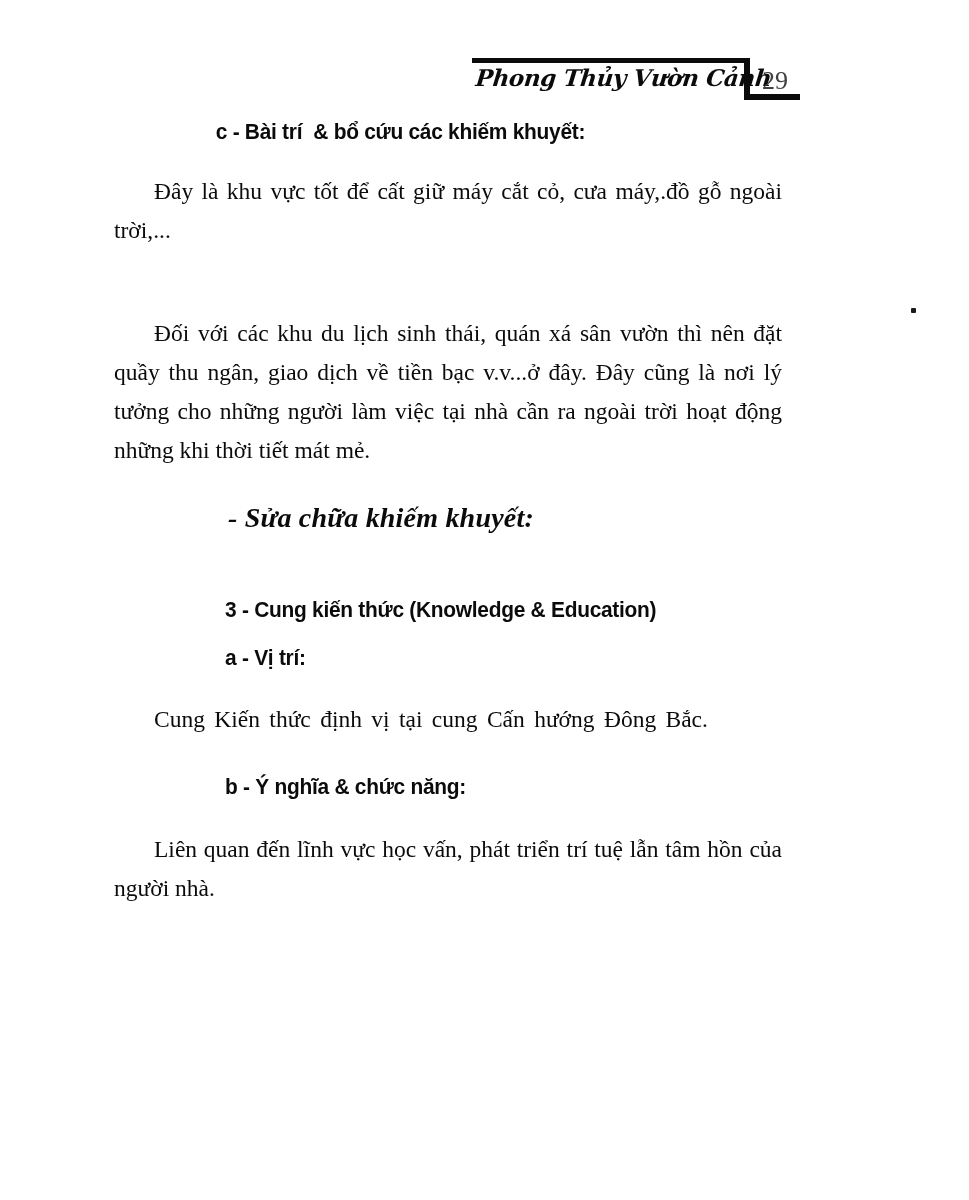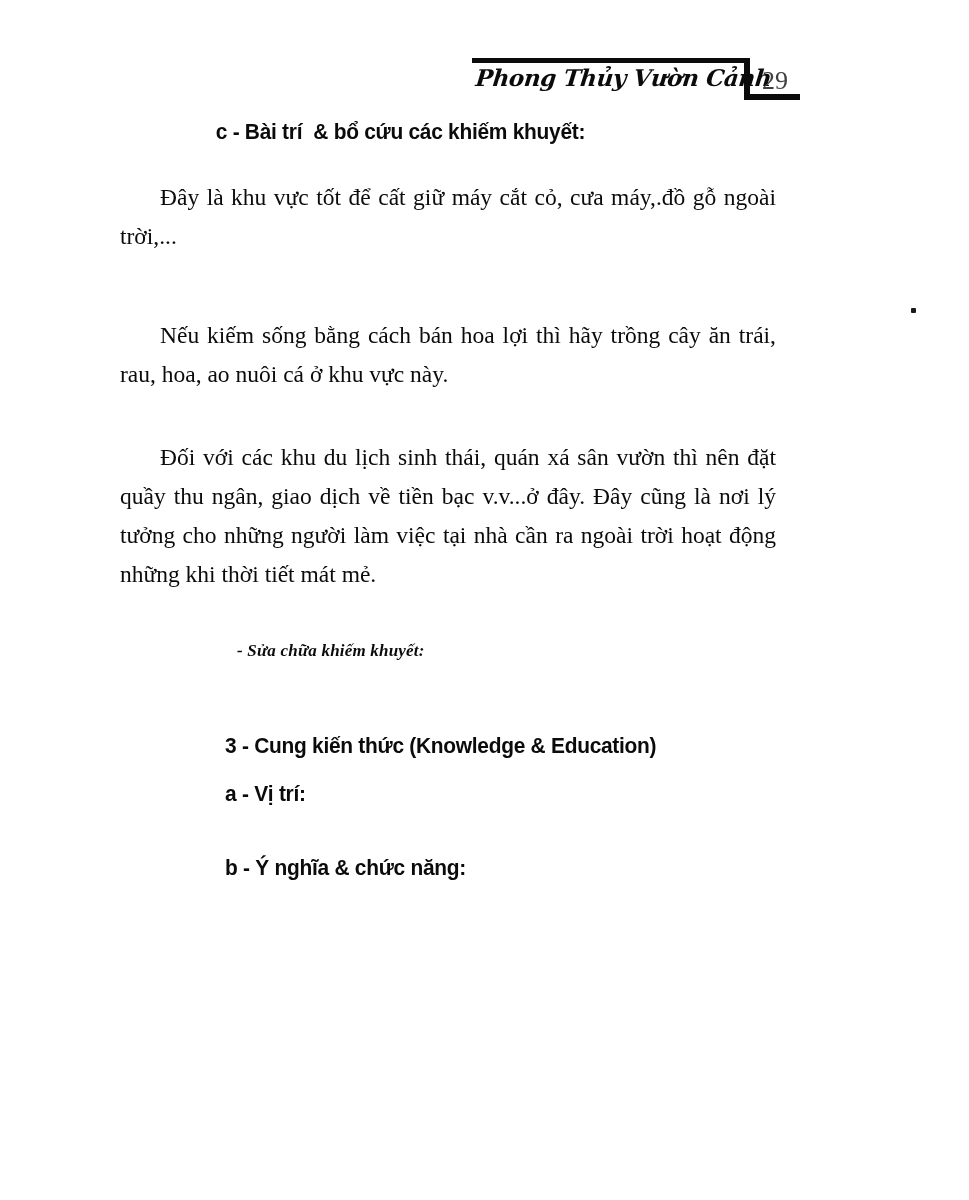--- a/index.html
+++ b/index.html
@@ -100,36 +100,36 @@
   }
   .h-sans.indent-1 { padding-left: 118px; }
   .h-sans.indent-3 { padding-left: 128px; }
   .h-sans.indent-4 { padding-left: 128px; }
 
   
   .h-serif-it {
     font-family: "Liberation Serif", "DejaVu Serif", serif;
     font-weight: bold;
     font-style: italic;
-    font-size: 17px;
+    font-size: 28px;
     letter-spacing: 0.2px;
-    margin: 13px;
+    margin: 4px;
     padding-left: 118px;
     white-space: pre;
     color: #0b0b0b;
   }
 
   
   .para {
     font-family: "Liberation Serif", "DejaVu Serif", serif;
     font-size: 23.5px;
     line-height: 39px;
     text-align: justify;
     text-indent: 40px;
-    margin: 14px;
+    margin: 8px;
     color: #0b0b0b;
     font-weight: 500;
   }
   .para.loose { word-spacing: 3.5px; }
   .sp-16 { height: 16px; }
   .sp-18 { height: 18px; }
   .sp-20 { height: 20px; }
   .sp-22 { height: 22px; }
   .sp-26 { height: 26px; }
 
@@ -162,40 +162,41 @@
   <div class="column">
 
     <div class="h-sans indent-1">c - Bài trí  &amp; bổ cứu các khiếm khuyết:</div>
     <div class="sp-18"></div>
 
     <p class="para">Đây là khu vực tốt để cất giữ máy cắt cỏ, cưa máy,.đồ gỗ ngoài trời,...</p>
     <div class="sp-16"></div>
 
     <div class="sp-16"></div>
 
-    <p class="para">Nếu kiếm sống bằng cách bán hoa lợi thì hãy trồng cây ăn trái, rau, hoa, ao nuôi cá ở khu vực này.</p>
     <div class="sp-16"></div>
 
     <p class="para">Đối với các khu du lịch sinh thái, quán xá sân vườn thì nên đặt quầy thu ngân, giao dịch về tiền bạc v.v...ở đây. Đây cũng là nơi lý tưởng cho những người làm việc tại nhà cần ra ngoài trời hoạt động những khi thời tiết mát mẻ.</p>
     <div class="sp-20"></div>
 
     <div class="h-serif-it">- Sửa chữa khiếm khuyết:</div>
     <div class="sp-20"></div>
 
     <div class="sp-16"></div>
 
     <div class="sp-22"></div>
 
     <div class="h-sans indent-3">3 - Cung kiến thức (Knowledge &amp; Education)</div>
     <div class="sp-20"></div>
 
     <div class="h-sans indent-4">a - Vị trí:</div>
     <div class="sp-20"></div>
 
+    <p class="para loose">Cung Kiến thức định vị tại cung Cấn hướng Đông Bắc.</p>
     <div class="sp-26"></div>
 
     <div class="h-sans indent-4">b - Ý nghĩa &amp; chức năng:</div>
     <div class="sp-20"></div>
 
+    <p class="para">Liên quan đến lĩnh vực học vấn, phát triển trí tuệ lẫn tâm hồn của người nhà.</p>
 
   </div>
 
 </div>
 
 </body></html>

